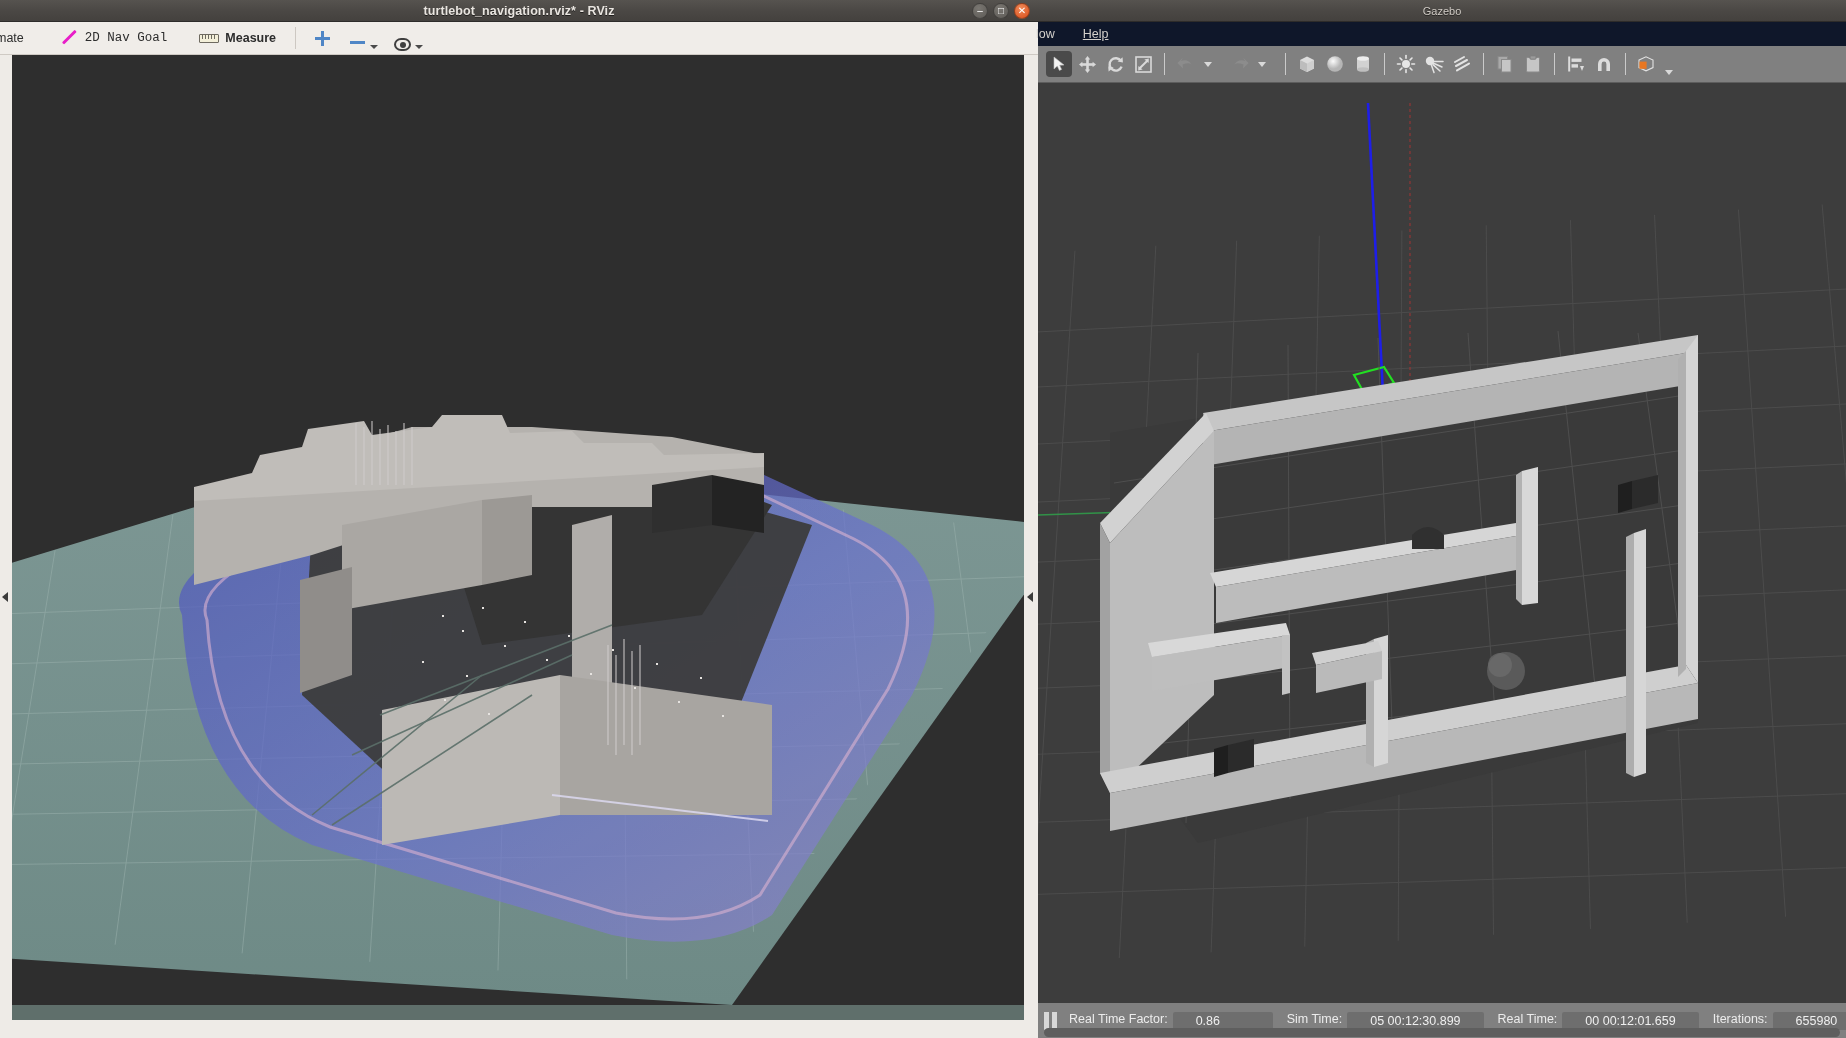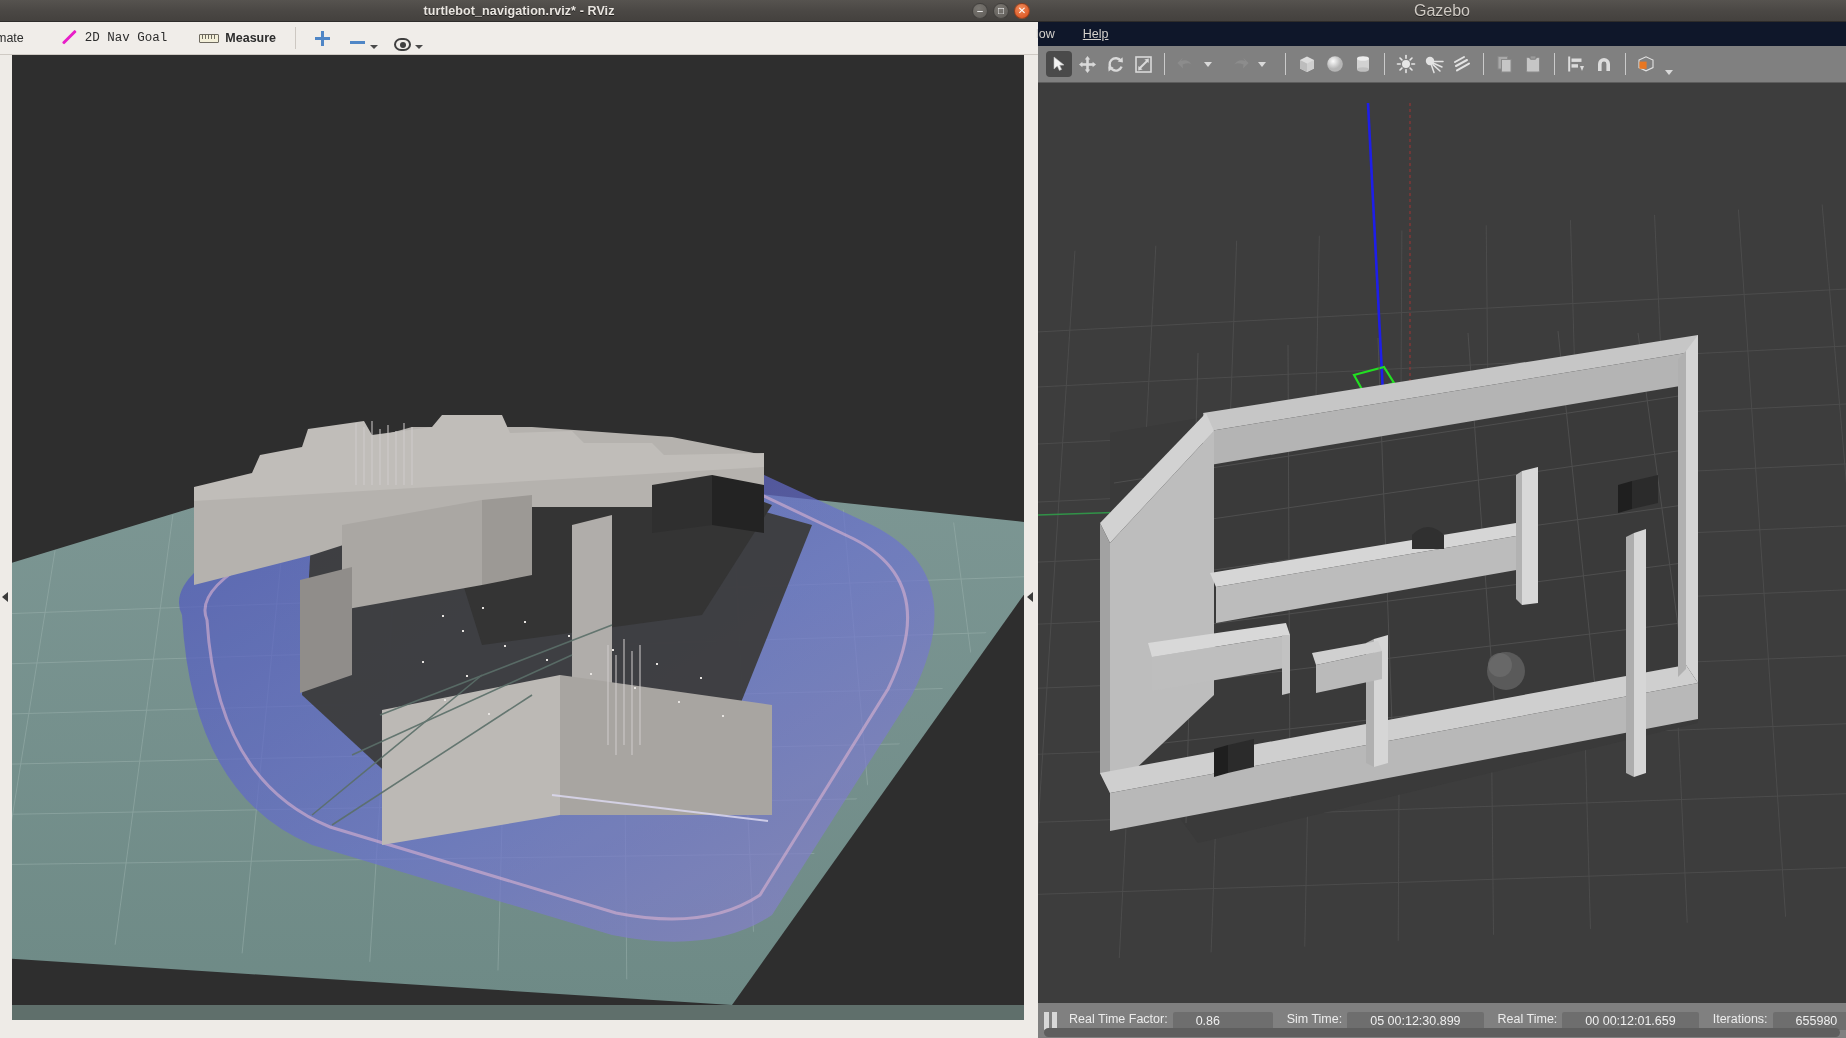--- a/index.html
+++ b/index.html
@@ -134,21 +134,21 @@
   #gazebo-window {
     position:absolute; left:1038px; top:0; width:808px; height:1038px;
     background:#2b2b2b;
   }
   .gz-titlebar {
     position: relative; height:22px; width:100%;
     background: linear-gradient(to bottom, #56534f 0%, #4a4744 55%, #44413e 100%);
     display:flex; align-items:center; justify-content:center;
     border-bottom: 1px solid #2e2c2a;
   }
-  .gz-titlebar-title { font-size:16px; color:#cfcac4; text-shadow:0 1px 0 rgba(0,0,0,.5);}
+  .gz-titlebar-title { font-size:11px; color:#cfcac4; text-shadow:0 1px 0 rgba(0,0,0,.5);}
   .gz-menubar {
     height:24px; width:100%; background:#0f172a;
     display:flex; align-items:center; padding-left:0px; gap:20px;
   }
   .gz-menu-item { font-size:12.5px; color:#d3d0cb; padding:0 4px; cursor:default; }
   .gz-toolbar {
     height:37px; width:100%; background:#808080;
     display:flex; align-items:center; padding:0 8px; gap:2px;
     border-bottom:1px solid #5d5d5d;
   }

